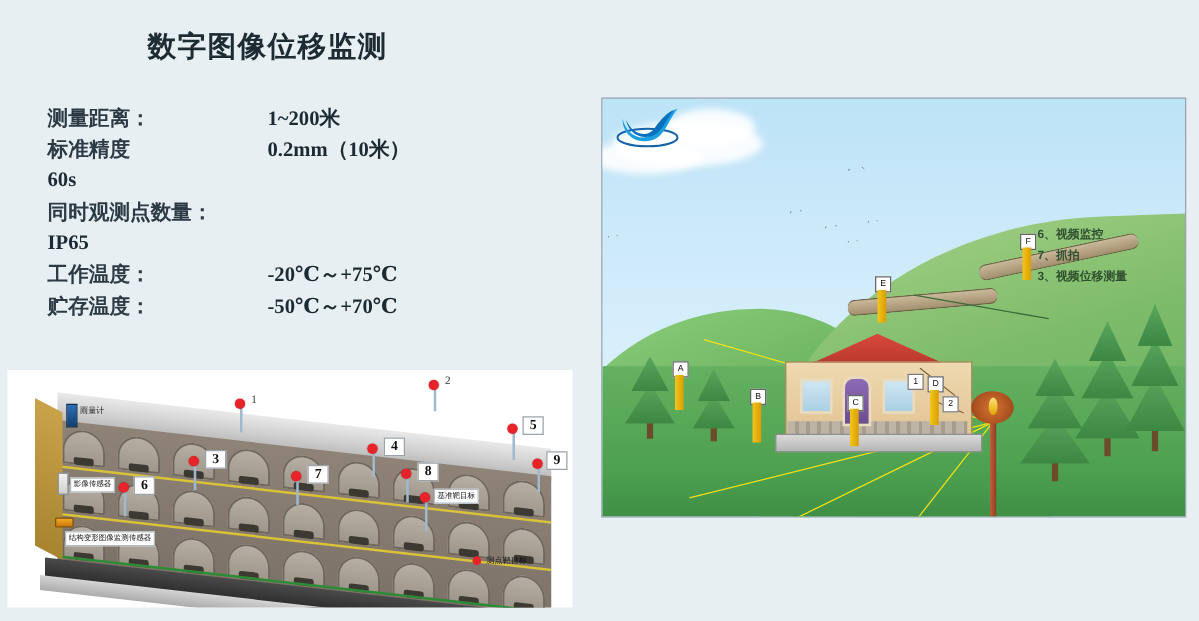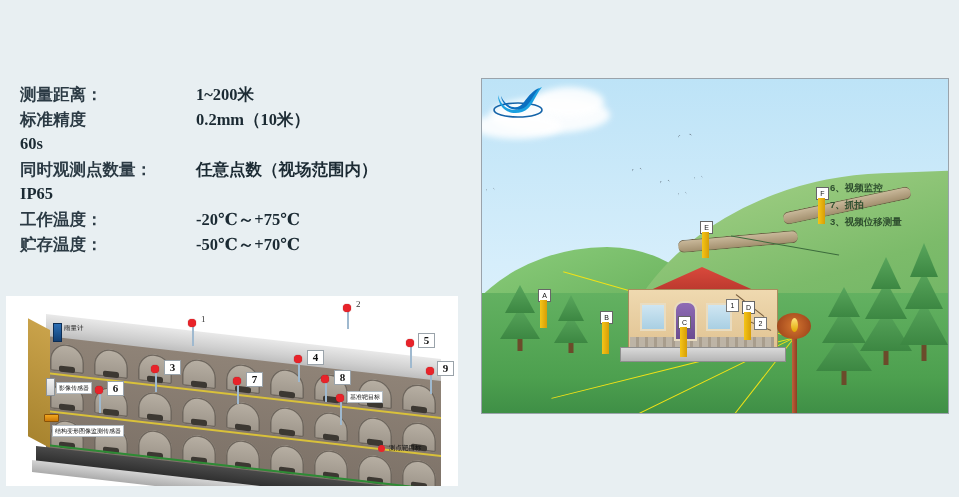--- a/index.html
+++ b/index.html
@@ -13,21 +13,21 @@
 
   
   .title{
     position:absolute;left:118px;top:22px;
     font-size:23px;font-weight:bold;color:#1d2b33;
     letter-spacing:1px;white-space:nowrap;
     font-family:"Liberation Serif","DejaVu Serif",serif;
   }
 
   
-  .specs{position:absolute;left:20px;top:84px;}
+  .specs{position:absolute;left:38px;top:84px;}
   .spec-row{display:flex;align-items:baseline;height:25px;}
   .spec-label{
     width:176px;flex:0 0 176px;
     font-size:16.5px;font-weight:bold;color:#2b3a44;
     white-space:nowrap;
   }
   .spec-value{
     font-size:16.5px;font-weight:bold;color:#1b2a33;
     white-space:nowrap;
   }
@@ -281,36 +281,36 @@
   .illus-legend div{
     font-size:9.5px;color:#2f4f2f;font-weight:bold;
     line-height:17px;white-space:nowrap;
   }
 </style>
 </head>
 <body>
 
 <div class="slide">
 
+  <div class="title">数字图像位移监测</div>
 
   <div class="specs">
     <div class="spec-row">
       <span class="spec-label">测量距离：</span>
       <span class="spec-value">1~200米</span>
     </div>
     <div class="spec-row">
       <span class="spec-label">标准精度</span>
       <span class="spec-value">0.2mm（10米）</span>
     </div>
     <div class="spec-row">
       <span class="spec-value">60s</span>
     </div>
     <div class="spec-row">
       <span class="spec-label">同时观测点数量：</span>
-      <span class="spec-value">任意点数（视场范围内）</span>
     </div>
     <div class="spec-row">
       <span class="spec-value">IP65</span>
     </div>
     <div class="spec-row">
       <span class="spec-label">工作温度：</span>
       <span class="spec-value">-20℃～+75℃</span>
     </div>
     <div class="spec-row">
       <span class="spec-label">贮存温度：</span>

